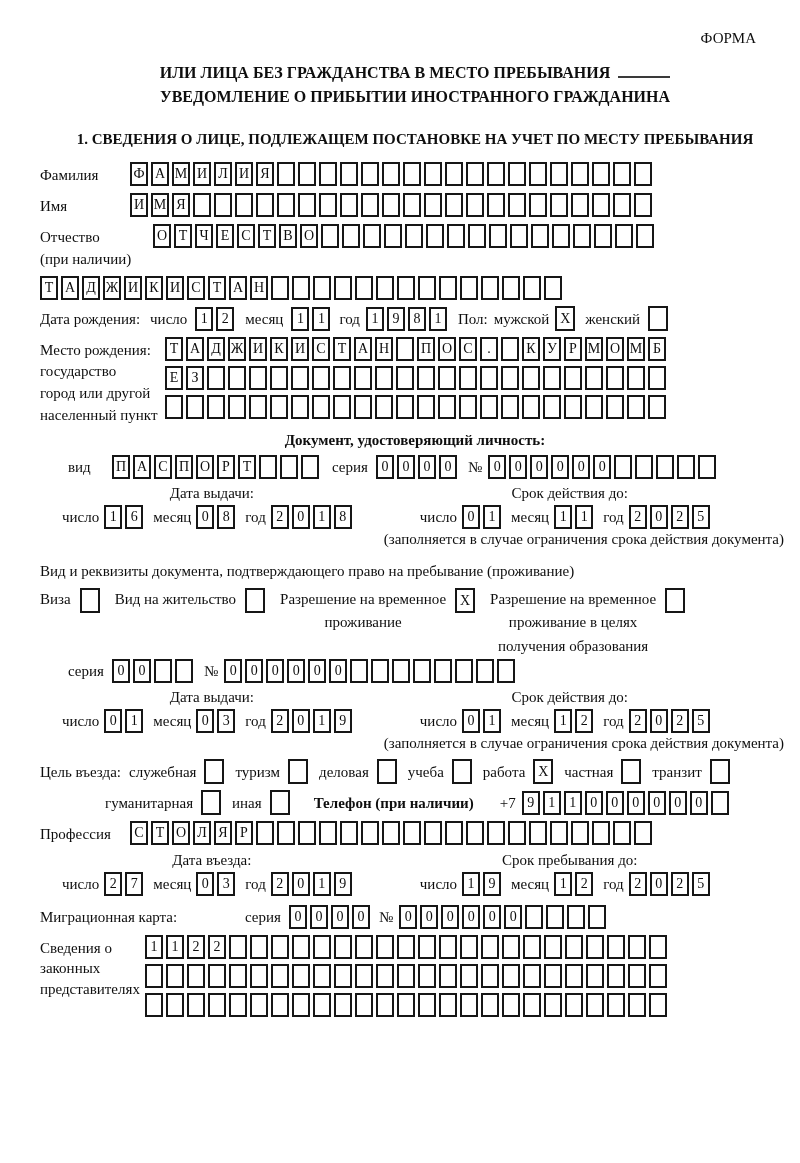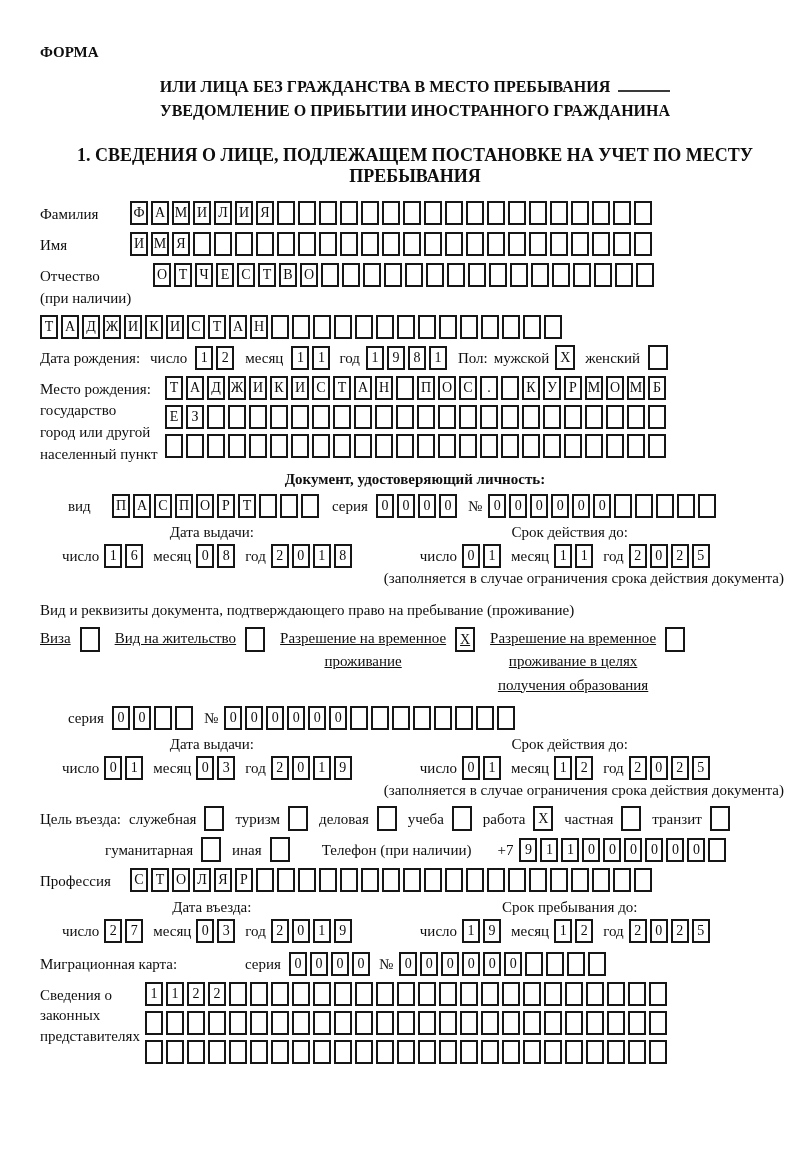--- a/index.html
+++ b/index.html
@@ -8,26 +8,26 @@
     width:800px; height:1163px; overflow:hidden;
     background:#ffffff; color:#0e0e0e;
     font-family:"Liberation Serif", serif;
     font-size:15px;
   }
   .page { padding:30px 10px 8px 40px; }
 
   
   .top-right { margin-left:580px; font-size:13.5px; line-height:1.42; }
   .top-right .grp2 { margin-top:6px; }
-  .forma { padding-right:34px; font-weight:bold; margin-top:14px; }
+  .forma { text-align:right; padding-right:34px; font-weight:normal; }
 
   .title { text-align:center; font-weight:bold; font-size:16px; line-height:1.5; margin-top:14px; }
   .uline { display:inline-block; width:52px; border-bottom:2px solid #3a3a3a; height:0.95em; margin-left:8px; }
 
-  .sec-head { font-weight:bold; font-size:18px; text-align:center; margin-top:22px; margin-bottom:14px; }
+  .sec-head { font-weight:bold; font-size:15px; text-align:center; margin-top:22px; margin-bottom:14px; }
 
   
   .frow { display:flex; align-items:flex-start; margin-bottom:5px; }
   .lbl  { flex:none; line-height:26px; }
   .lblcol { flex:none; line-height:1.45; padding-top:3px; }
   .w90{width:90px;} .w113{width:113px;} .w107{width:107px;} .w125{width:125px;} .w100{width:100px;}
   .boxes { display:flex; flex:none; }
   .cbox {
     flex:none; display:inline-flex; align-items:center; justify-content:center;
     width:18px; height:24px; border:2px solid #161616; margin-right:3px;
@@ -48,21 +48,21 @@
   .dg-head { text-align:center; margin-bottom:2px; }
   .dg-row { display:flex; align-items:center; }
   .dg-row .lbl { line-height:26px; margin-right:5px; }
   .dg-row .boxes { margin-right:7px; }
   .dg1 { margin-left:22px; }
   .dg2 { margin-left:58px; }
   .dnote { text-align:right; font-size:15px; margin:1px 6px 7px 0; }
 
   .intro { line-height:1.7; margin-top:11px; }
 
-  .opts { display:flex; align-items:flex-start; margin:3px 0 8px;text-decoration:underline; }
+  .opts { display:flex; align-items:flex-start; margin:3px 0 0; }
   .opt { display:flex; align-items:flex-start; }
   .opt-label { text-align:center; line-height:1.55; padding-top:1px; }
   .opt .chk { margin-left:9px; margin-top:1px; }
   .opt + .opt { margin-left:15px; }
 
   .pitem { display:flex; align-items:center; }
   .pitem .chk { margin-left:8px; }
   .pitem + .pitem { margin-left:11px; }
 </style>
 </head>
@@ -546,21 +546,21 @@
 
   <div class="frow inline" style="margin-left:65px;">
     <span class="pitem">
       <span class="lbl">гуманитарная</span>
       <span class="chk"></span>
     </span>
     <span class="pitem">
       <span class="lbl">иная</span>
       <span class="chk"></span>
     </span>
-    <span class="lbl" style="margin-left:32px;">Телефон (при наличии)</span>
+    <span class="lbl" style="margin-left:24px;font-weight:bold;">Телефон (при наличии)</span>
     <span class="lbl" style="margin-left:26px; margin-right:6px;">+7</span>
     <span class="boxes">
         <span class="cbox">9</span>
         <span class="cbox">1</span>
         <span class="cbox">1</span>
         <span class="cbox">0</span>
         <span class="cbox">0</span>
         <span class="cbox">0</span>
         <span class="cbox">0</span>
         <span class="cbox">0</span>

